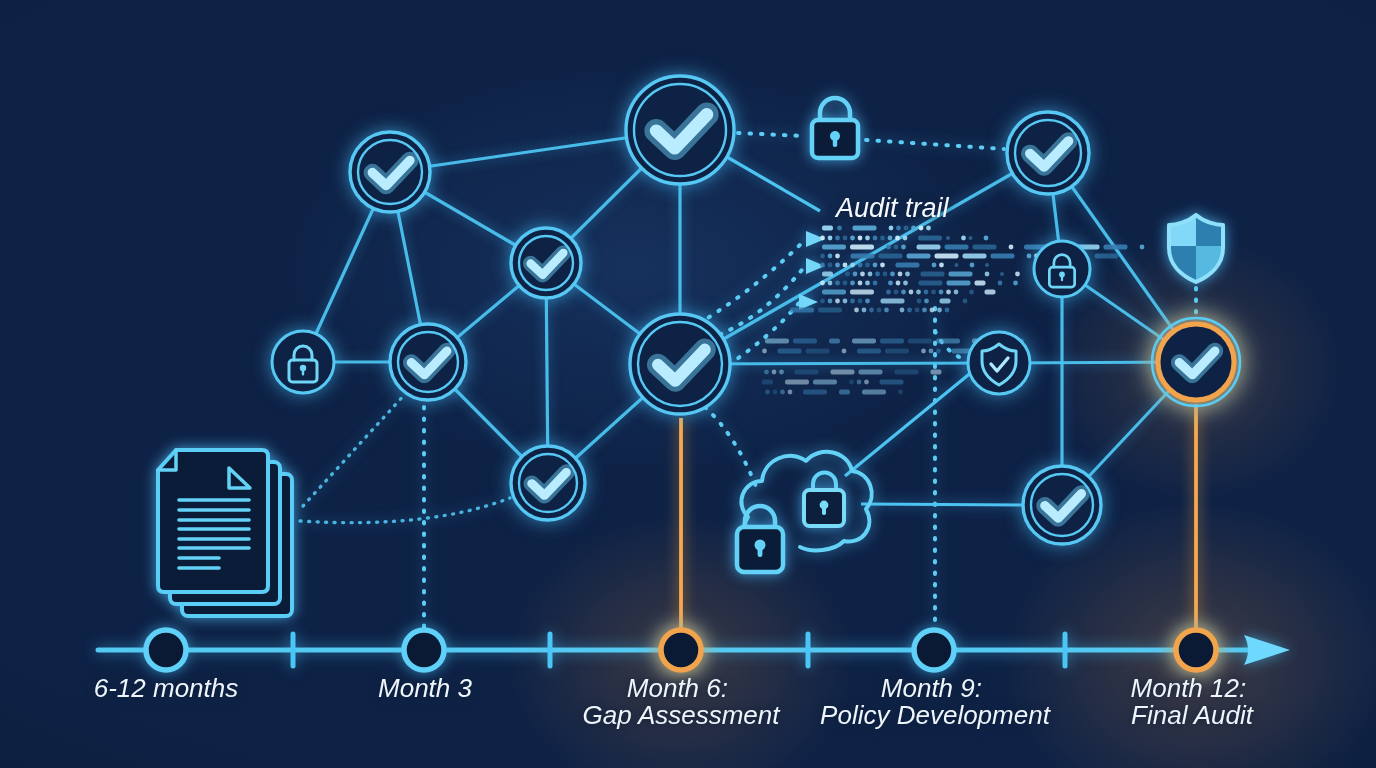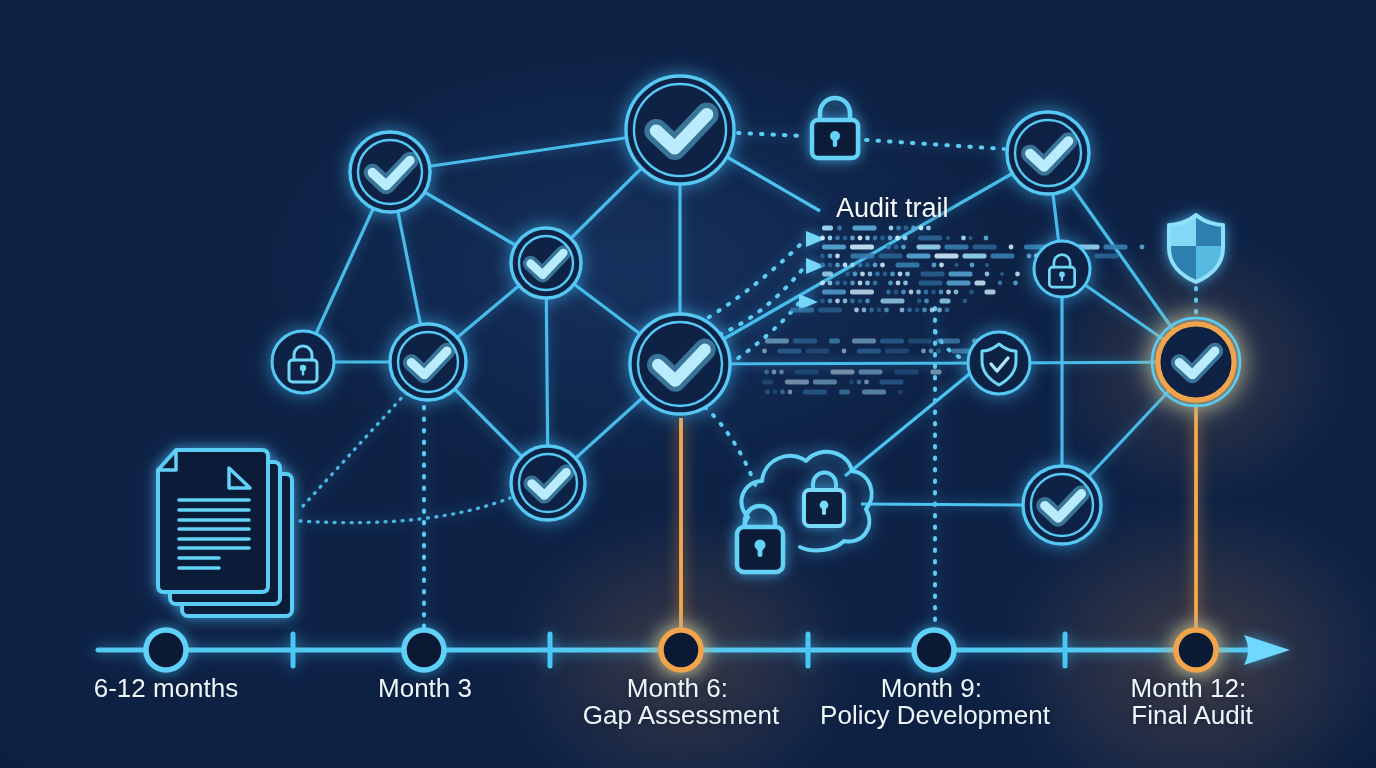--- a/index.html
+++ b/index.html
@@ -1,17 +1,17 @@
 <!DOCTYPE html>
 <html><head>
 <meta charset="utf-8">
 <style>
   html,body{margin:0;padding:0;background:#06101f;}
   .stage{position:relative;width:1376px;height:768px;overflow:hidden;
-    font-family:"Liberation Sans",sans-serif;}
+    font-family:"Liberation Sans",sans-serif;font-style:italic;}
   svg.scene{display:block;width:1376px;height:768px;
     background:
       radial-gradient(500px 290px at 46% 35%, rgba(34,74,130,.38), rgba(34,74,130,0) 72%),
       radial-gradient(250px 210px at 49.5% 86%, rgba(242,152,62,.20), rgba(242,152,62,0) 70%),
       radial-gradient(280px 230px at 87% 86%, rgba(242,152,62,.22), rgba(242,152,62,0) 70%),
       radial-gradient(210px 190px at 87% 48%, rgba(242,152,62,.18), rgba(242,152,62,0) 70%),
       radial-gradient(130% 115% at 50% 45%, #0e2246 52%, #081426 100%);
   }
   .edge{stroke:#4cc3f0;stroke-width:3.2;opacity:.95;}
   #edges,#extras{filter:drop-shadow(0 0 6px rgba(64,190,255,.55));}

